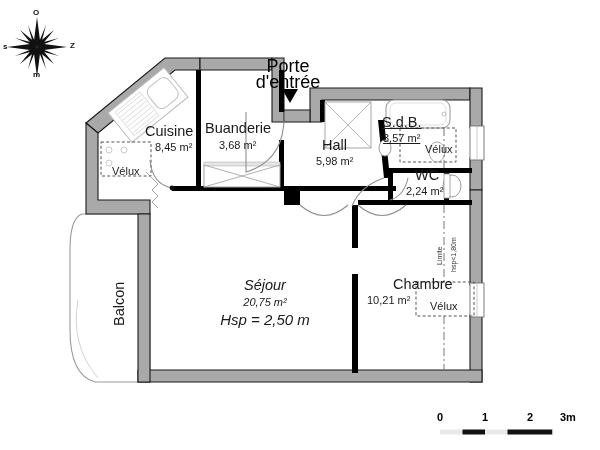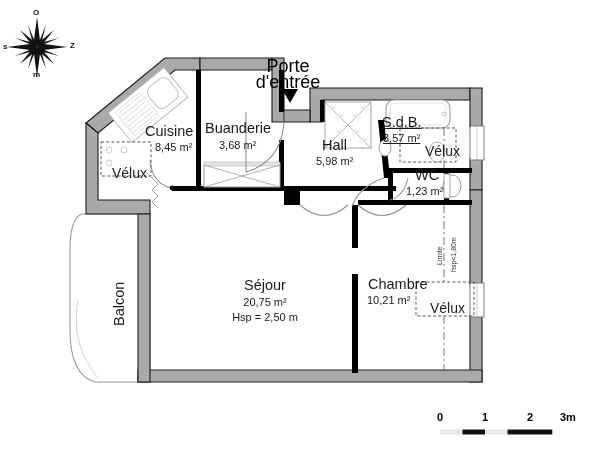--- a/index.html
+++ b/index.html
@@ -6,26 +6,26 @@
   body{
     width:600px;height:450px;overflow:hidden;
     font-family:"Liberation Sans","DejaVu Sans",sans-serif;
     color:#111;
     position:relative;
   }
   #plan{position:absolute;left:0;top:0;width:600px;height:450px;}
   .lbl{position:absolute;white-space:nowrap;line-height:1.08;}
   .rm-name{font-size:14.5px;color:#1a1a1a;}
   .rm-area{font-size:11px;color:#1a1a1a;}
-  .rm-hsp{font-size:11px;color:#1a1a1a;}
-  .small{font-size:14px;color:#222;}
+  .rm-hsp{font-size:15px;color:#1a1a1a;}
+  .small{font-size:11px;color:#222;}
   .tiny{font-size:7px;color:#333;}
   .entry{font-size:18px;color:#000;line-height:1.15;text-align:center;}
   .rot90{transform:rotate(-90deg);transform-origin:left top;}
-  .ctr{text-align:center;}
+  .ctr{text-align:center;font-style:italic;}
   .scale-txt{font-size:11px;font-weight:bold;color:#000;}
   .compass-txt{font-size:8px;font-weight:bold;color:#111;}
 </style>
 </head>
 <body>
 
 <svg id="plan" viewBox="0 0 600 450">
 
   <g transform="translate(37,47)">
 
@@ -209,27 +209,27 @@
 <div class="lbl rm-name" style="left:205px;top:121px;">Buanderie</div>
 <div class="lbl rm-area" style="left:219px;top:140px;">3,68 m²</div>
 
 <div class="lbl rm-name" style="left:322px;top:138px;">Hall</div>
 <div class="lbl rm-area" style="left:316px;top:156px;">5,98 m²</div>
 
 <div class="lbl rm-name" style="left:382px;top:115px;text-decoration:underline;">S.d.B.</div>
 <div class="lbl rm-area" style="left:383px;top:133px;text-decoration:underline;">3,57 m²</div>
 
 <div class="lbl rm-name" style="left:415px;top:168px;">WC</div>
-<div class="lbl rm-area" style="left:406px;top:186px;">1,23 m²</div>
+<div class="lbl rm-area" style="left:406px;top:186px;">2,24 m²</div>
 
 <div class="lbl rm-name ctr" style="left:205px;top:278px;width:120px;">Séjour</div>
 <div class="lbl rm-area ctr" style="left:205px;top:297px;width:120px;">20,75 m²</div>
 <div class="lbl rm-hsp ctr" style="left:205px;top:312px;width:120px;">Hsp = 2,50 m</div>
 
-<div class="lbl rm-name" style="left:368px;top:277px;">Chambre</div>
+<div class="lbl rm-name" style="left:393px;top:277px;">Chambre</div>
 <div class="lbl rm-area" style="left:367px;top:295px;">10,21 m²</div>
 
 <div class="lbl rm-name rot90" style="left:112px;top:326px;">Balcon</div>
 
 <div class="lbl small" style="left:112px;top:166px;">Vélux</div>
 <div class="lbl small" style="left:425px;top:144px;">Vélux</div>
 <div class="lbl small" style="left:430px;top:301px;">Vélux</div>
 
 <div class="lbl tiny rot90" style="left:436px;top:265px;">Limite</div>
 <div class="lbl tiny rot90" style="left:450px;top:272px;">hsp&lt;1,80m</div>

